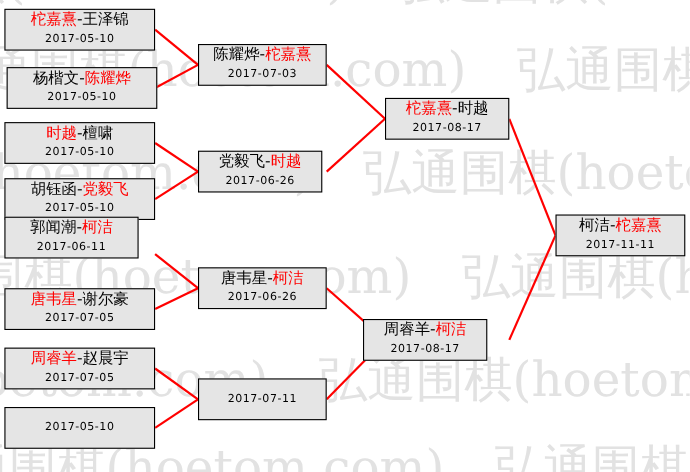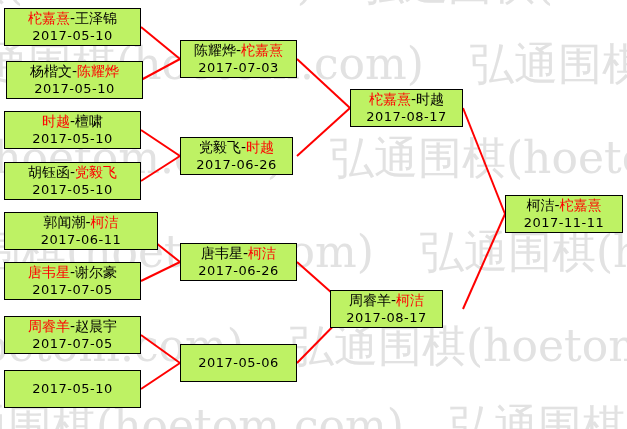--- a/index.html
+++ b/index.html
@@ -21,29 +21,29 @@
   }
   .wm-row span { margin-right: 46px; }
 
   
   #bracket-lines { position: absolute; left: 0; top: 0; z-index: 1; pointer-events: none; }
   #bracket-lines line { stroke: var(--line-color, #ff0000); stroke-width: 2; }
 
   
   .match {
     position: absolute; z-index: 2;
-    background: #bef264; border: 1px solid #000000;
+    background: #e5e5e5; border: 1px solid #000000;
     height: 38px;
     display: flex; flex-direction: column; align-items: center; justify-content: center;
     font-size: 14px; line-height: 18px; color: #000000;
     text-align: center;
   }
   .names { white-space: nowrap; }
   .p.win { color: var(--winner-color, #ff0000); }
-  .date { font-size: 13px; letter-spacing: 0.5px; }
+  .date { font-size: 10px; letter-spacing: 0.5px; }
 </style>
 </head>
 <body>
 
 <div id="bracket">
 
   <div class="wm-row" style="top:-38px; left:-170px"><span>弘通围棋(hoetom.com)</span><span>弘通围棋(hoetom.com)</span></div>
   <div class="wm-row" style="top:42px; left:-60px"><span>弘通围棋(hoetom.com)</span><span>弘通围棋(hoetom.com)</span></div>
   <div class="wm-row" style="top:136px; left:-200px"><span>弘通围棋(hoetom.com)</span><span>弘通围棋(hoetom.com)</span></div>
   <div class="wm-row" style="top:230px; left:-110px"><span>弘通围棋(hoetom.com)</span><span>弘通围棋(hoetom.com)</span></div>
@@ -77,21 +77,21 @@
       <div class="date">2017-05-10</div>
     </div>
     <div class="match" style="left:4px; top:111px; width:137px">
       <div class="names"><span class="p win">时越</span><span>-</span><span class="p">檀啸</span></div>
       <div class="date">2017-05-10</div>
     </div>
     <div class="match" style="left:4px; top:162px; width:137px">
       <div class="names"><span class="p">胡钰函</span><span>-</span><span class="p win">党毅飞</span></div>
       <div class="date">2017-05-10</div>
     </div>
-    <div class="match" style="left:4px; top:212px; width:154px">
+    <div class="match" style="left:4px; top:197px; width:122px">
       <div class="names"><span class="p">郭闻潮</span><span>-</span><span class="p win">柯洁</span></div>
       <div class="date">2017-06-11</div>
     </div>
     <div class="match" style="left:4px; top:262px; width:137px">
       <div class="names"><span class="p win">唐韦星</span><span>-</span><span class="p">谢尔豪</span></div>
       <div class="date">2017-07-05</div>
     </div>
     <div class="match" style="left:4px; top:316px; width:137px">
       <div class="names"><span class="p win">周睿羊</span><span>-</span><span class="p">赵晨宇</span></div>
       <div class="date">2017-07-05</div>
@@ -108,21 +108,21 @@
     </div>
     <div class="match" style="left:180px; top:137px; width:113px">
       <div class="names"><span class="p">党毅飞</span><span>-</span><span class="p win">时越</span></div>
       <div class="date">2017-06-26</div>
     </div>
     <div class="match" style="left:180px; top:243px; width:117px">
       <div class="names"><span class="p">唐韦星</span><span>-</span><span class="p win">柯洁</span></div>
       <div class="date">2017-06-26</div>
     </div>
     <div class="match" style="left:180px; top:344px; width:117px">
-      <div class="date">2017-05-06</div>
+      <div class="date">2017-07-11</div>
     </div>
   </div>
 
   <div class="round">
     <div class="match" style="left:350px; top:89px; width:113px">
       <div class="names"><span class="p win">柁嘉熹</span><span>-</span><span class="p">时越</span></div>
       <div class="date">2017-08-17</div>
     </div>
     <div class="match" style="left:330px; top:290px; width:113px">
       <div class="names"><span class="p">周睿羊</span><span>-</span><span class="p win">柯洁</span></div>

